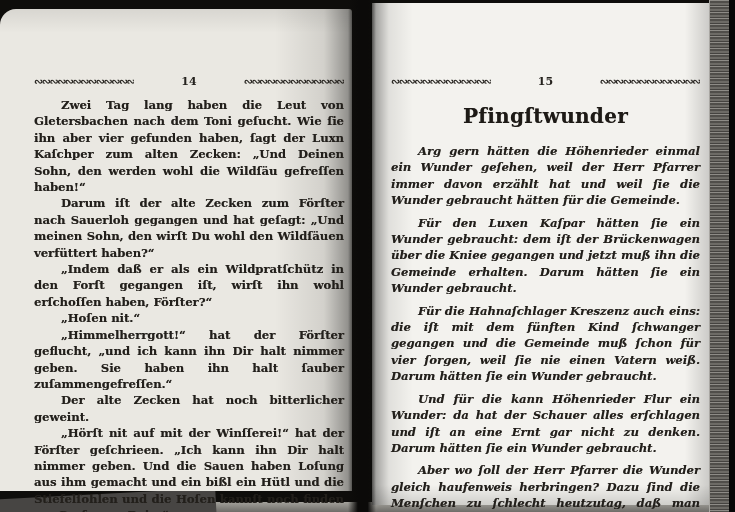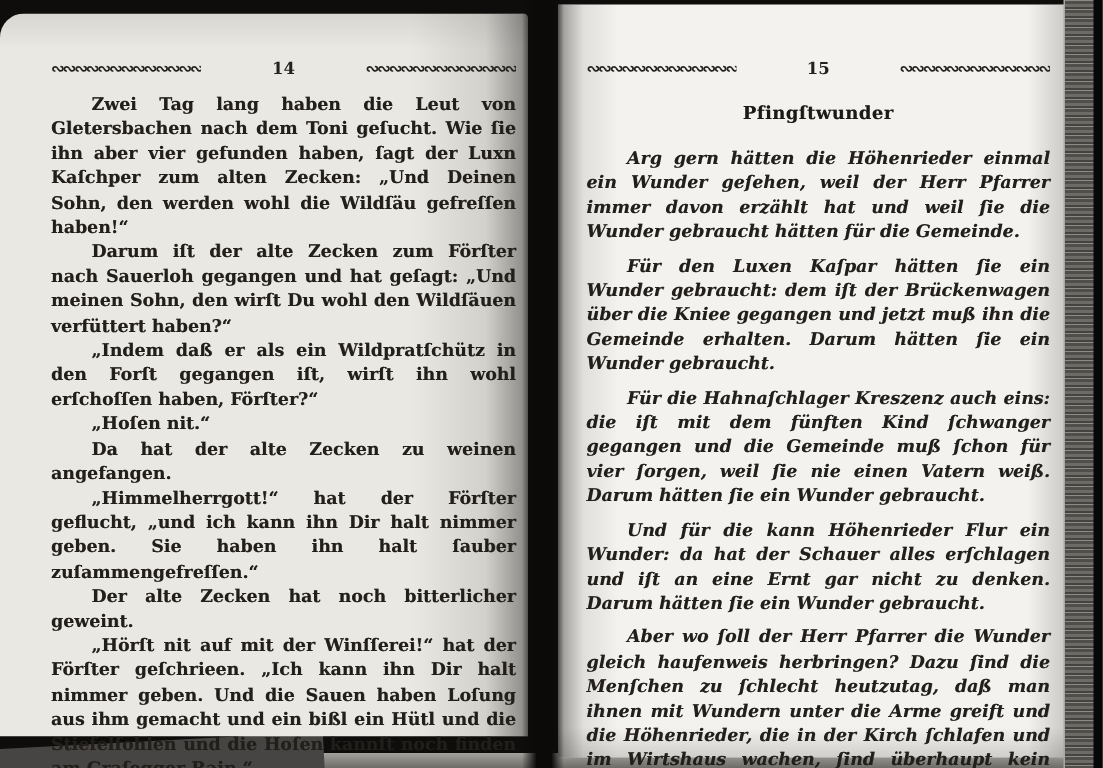--- a/index.html
+++ b/index.html
@@ -64,34 +64,34 @@
     display: flex; justify-content: space-between; align-items: baseline;
     margin-bottom: 9px;
     color: #25221e;
   }
   .ornament {
     font-family: "DejaVu Sans", sans-serif;
     font-weight: bold; font-size: 11px; letter-spacing: -1.5px;
     white-space: nowrap; overflow: hidden;
   }
   .page-num {
-    font-weight: bold; font-size: 11px; padding: 0 9px; flex: 0 0 auto;
+    font-weight: bold; font-size: 11px; padding: 0 9px; flex: 0 0 auto; margin-top: 36px;
   }
 
   
   .page-body {
     font-size: 11.6px; line-height: 16.4px; font-weight: 700;
     text-align: justify;
     text-shadow: 0.2px 0.2px 0.4px rgba(35,31,26,0.55);
   }
   .page-body p { margin: 0; text-indent: 27px; }
   .page-right .page-body p { margin-bottom: 6px; font-style: italic; }
 
   .story-title {
-    font-size: 12px; font-weight: bold; text-align: center;
+    font-size: 20px; font-weight: bold; text-align: center;
     margin: 16px 0 15px 0; letter-spacing: 0.3px; color: #1d1a16;
     text-shadow: 0.2px 0.2px 0.4px rgba(35,31,26,0.55);
   }
 </style>
 </head>
 <body>
 
 <div id="screen">
 
   <div class="bottom-band"></div>
@@ -103,21 +103,20 @@
         <span class="ornament">∾∾∾∾∾∾∾∾∾∾∾∾∾</span>
         <span class="page-num">14</span>
         <span class="ornament">∾∾∾∾∾∾∾∾∾∾∾∾∾</span>
       </div>
       <div class="page-body">
 
       <p class="para">Zwei Tag lang haben die Leut von Gletersbachen nach dem Toni geſucht. Wie ſie ihn aber vier gefunden haben, ſagt der Luxn Kaſchper zum alten Zecken: „Und Deinen Sohn, den werden wohl die Wildſäu gefreſſen haben!“</p>
           <p class="para">Darum iſt der alte Zecken zum Förſter nach Sauerloh gegangen und hat geſagt: „Und meinen Sohn, den wirſt Du wohl den Wildſäuen verfüttert haben?“</p>
           <p class="para">„Indem daß er als ein Wildpratſchütz in den Forſt gegangen iſt, wirſt ihn wohl erſchoſſen haben, Förſter?“</p>
           <p class="para">„Hoſen nit.“</p>
-          <p class="para">Da hat der alte Zecken zu weinen angefangen.</p>
           <p class="para">„Himmelherrgott!“ hat der Förſter geflucht, „und ich kann ihn Dir halt nimmer geben. Sie haben ihn halt ſauber zuſammengefreſſen.“</p>
           <p class="para">Der alte Zecken hat noch bitterlicher geweint.</p>
           <p class="para">„Hörſt nit auf mit der Winſſerei!“ hat der Förſter geſchrieen. „Ich kann ihn Dir halt nimmer geben. Und die Sauen haben Loſung aus ihm gemacht und ein bißl ein Hütl und die Stiefelſohlen und die Hoſen kannſt noch finden am Graſegger Rain.“</p>
         </div>
 
     </div>
   </div>
 
   <div class="page page-right">
     <div class="page-inner">

